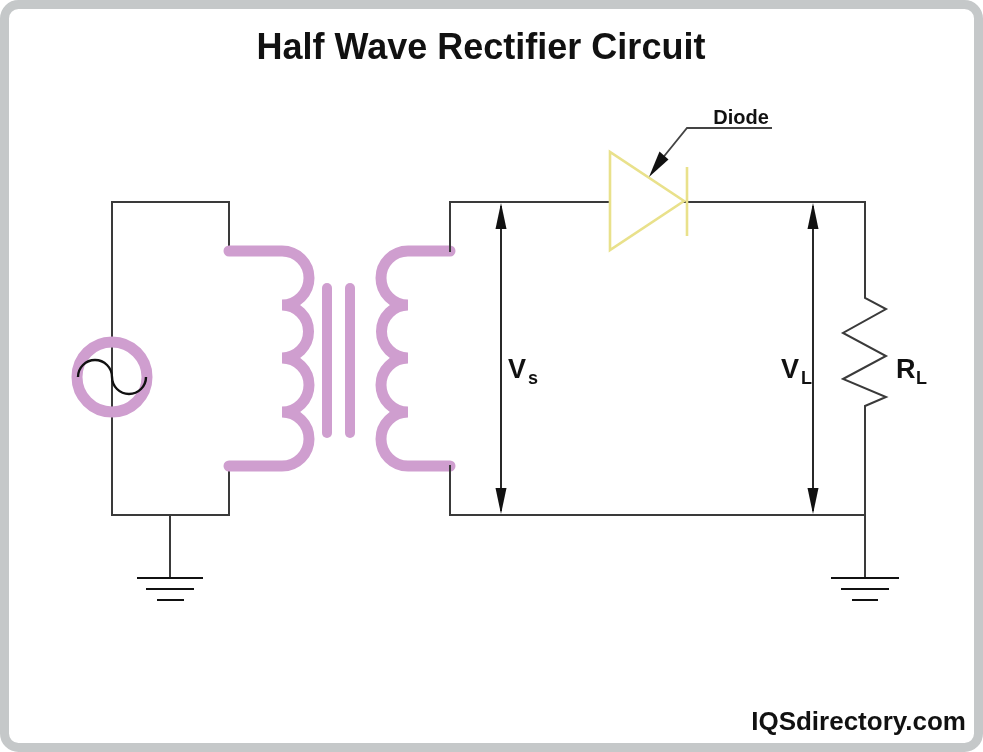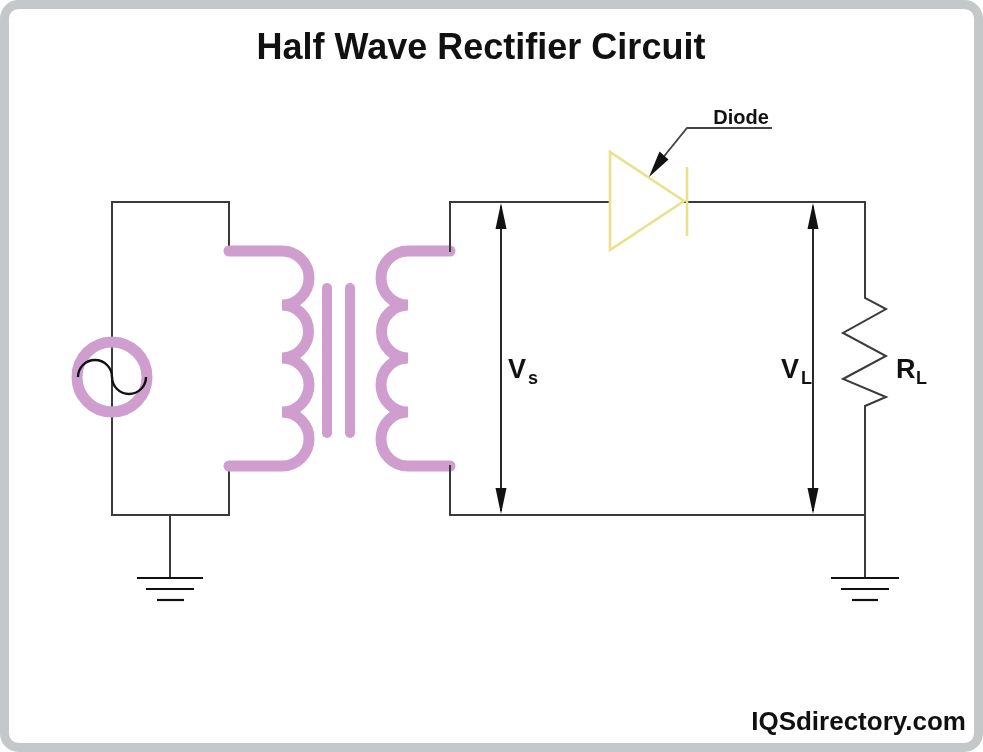--- a/index.html
+++ b/index.html
@@ -2,20 +2,21 @@
 <html style="--pink: #cf9ecf; --yellow: #e9e18b; --wire: #3a3a3a; --ink: #111111; --border: #c5c8c9; --bg: #ffffff;"><head>
 <meta charset="utf-8">
 <style>
   html,body{margin:0;padding:0;background:#fff;}
   .stage{
     position:relative;
     width:983px;height:752px;
     background:var(--bg,#ffffff);
     font-family:"Liberation Sans",sans-serif;
     overflow:hidden;
+    border-radius:15px;
   }
   svg{position:absolute;left:0;top:0;}
   .frame{fill:none;stroke:var(--border,#c5c8c9);stroke-width:9;}
   .wire{fill:none;stroke:var(--wire,#3a3a3a);stroke-width:2;}
   .dim{fill:none;stroke:var(--ink,#111111);stroke-width:1.8;}
   .dimhead{fill:var(--ink,#111111);stroke:none;}
   .gnd{stroke:var(--ink,#222222);stroke-width:2.2;}
   .pink{fill:none;stroke:var(--pink,#cf9ecf);stroke-width:11;stroke-linecap:round;}
   .pinkcore{fill:none;stroke:var(--pink,#cf9ecf);stroke-width:10;stroke-linecap:round;}
   .yellow{stroke:var(--yellow,#e9e18b);stroke-width:2.6;}

